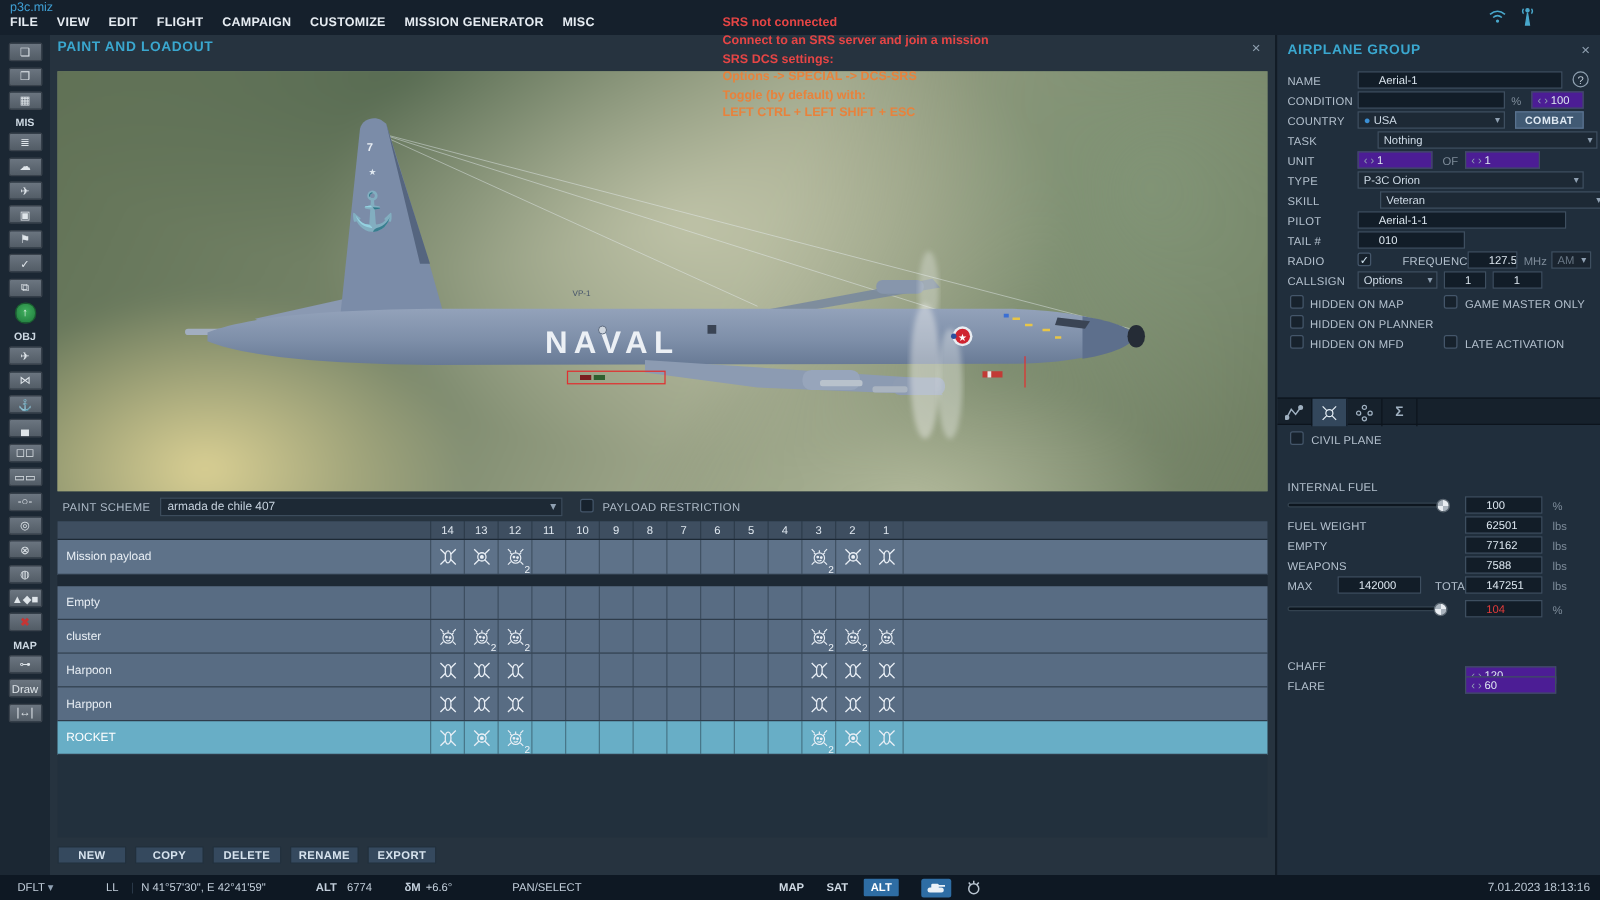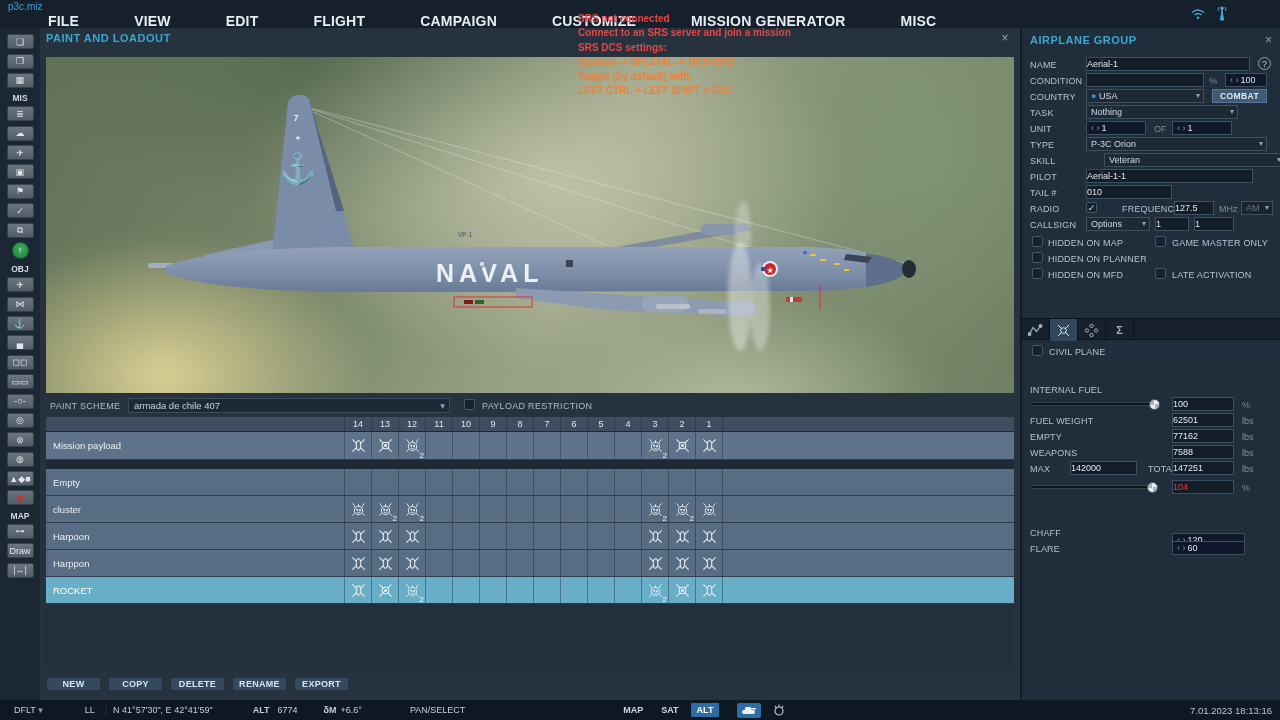--- a/index.html
+++ b/index.html
@@ -3,21 +3,21 @@
 <meta charset="utf-8">
 <style>
   html,body{margin:0;padding:0;background:#0b131d;}
   *{box-sizing:border-box;font-family:"Liberation Sans",sans-serif;}
   #root{position:relative;width:1280px;height:720px;overflow:hidden;background:#26333f;}
 
   
   #titlebar{position:absolute;left:0;top:0;width:1280px;height:28px;background:#15202c;z-index:30;}
   #win-title{position:absolute;left:8px;top:1px;font-size:10px;color:#3f9fd4;}
   #menubar{position:absolute;left:8px;top:13px;display:flex;gap:15px;}
-  .menu-item{font-size:14px;font-weight:bold;color:#e6ecf2;letter-spacing:.2px;cursor:default;margin-left:40px;}
+  .menu-item{font-size:10px;font-weight:bold;color:#e6ecf2;letter-spacing:.2px;cursor:default;}
   #topright-icons{position:absolute;right:52px;top:6px;display:flex;gap:10px;align-items:center;}
 
   
   #sidebar{position:absolute;left:0;top:28px;width:40px;height:672px;background:#1b2733;z-index:20;display:flex;flex-direction:column;align-items:center;padding-top:4px;}
   .sb-btn{width:27px;height:15px;margin:2.2px 0;background:linear-gradient(#6b7580,#525c66);border:1px solid #39424c;border-radius:2px;color:#dfe5ea;font-size:9px;display:flex;align-items:center;justify-content:center;overflow:hidden;}
   .sb-btn.green{background:radial-gradient(circle at 50% 40%,#3fae5d,#1f7a3c);border-color:#1a5c30;border-radius:8px;width:17px;height:17px;color:#eaf6ee;font-weight:bold;}
   .sb-btn.red{color:#c43535;font-weight:bold;}
   .sb-label{font-size:8.5px;font-weight:bold;color:#cdd8e2;margin:3px 0 1px 0;}
 
   
@@ -61,26 +61,26 @@
 
   
   #preset-buttons{position:absolute;left:6px;top:649px;display:flex;gap:7px;}
   .pbtn{width:55px;height:14px;background:#35495e;border:1px solid #22303d;border-radius:1px;color:#d7e3ee;font-size:9px;font-weight:bold;display:flex;align-items:center;justify-content:center;letter-spacing:.3px;}
 
   
   #rightpanel{position:absolute;left:1022px;top:28px;width:258px;height:672px;background:#202e3c;z-index:25;}
   #ag-title{position:absolute;left:8px;top:6px;font-size:11px;font-weight:bold;color:#3aa7cf;letter-spacing:.5px;}
   #ag-close{position:absolute;right:8px;top:5px;font-size:12px;color:#8fa0b0;}
   .lbl{position:absolute;font-size:9px;color:#b4c1ce;letter-spacing:.2px;}
-  .inp{position:absolute;height:14px;background:#121d28;border:1px solid #3e4f60;color:#dde7f0;font-size:9px;line-height:12px;padding:0 0;overflow:hidden;white-space:nowrap;}
+  .inp{position:absolute;height:14px;background:#121d28;border:1px solid #3e4f60;color:#dde7f0;font-size:9px;line-height:12px;padding:0 16px;overflow:hidden;white-space:nowrap;}
   .inp.danger{color:#e23b3b;}
   .dd{position:absolute;height:14px;background:#1d2935;border:1px solid #3e4f60;color:#cfdbe7;font-size:9px;line-height:12px;padding:0 12px 0 4px;overflow:hidden;white-space:nowrap;}
   .dd .dd-arrow{position:absolute;right:3px;top:0;color:#8fa0b2;font-size:8px;line-height:12px;}
   .dd.disabled{color:#6a7886;background:#1a242f;}
-  .spin{position:absolute;height:14px;background:#0f172a;border:1px solid #3e4f60;color:#dde7f0;font-size:9px;line-height:12px;padding:0 4px;white-space:nowrap;}
+  .spin{position:absolute;height:14px;background:#4c1d95;border:1px solid #3e4f60;color:#dde7f0;font-size:9px;line-height:12px;padding:0 4px;white-space:nowrap;}
   .spin .arr{color:#8fa0b2;margin-right:2px;}
   .cb{position:absolute;width:11px;height:11px;background:#17222d;border:1px solid #44566a;border-radius:2px;font-size:9px;line-height:10px;text-align:center;color:#cfe2ef;}
   .combat-btn{position:absolute;height:14px;background:#415a74;border:1px solid #5a7390;color:#dfe9f3;font-size:8.5px;font-weight:bold;text-align:center;line-height:12px;letter-spacing:.4px;}
   .help-circle{position:absolute;width:13px;height:13px;border:1px solid #8fa0b0;border-radius:50%;color:#b9c5d1;font-size:9px;text-align:center;line-height:12px;}
   #rp-tabs{position:absolute;left:0;top:290px;width:258px;height:22px;background:#16212c;border-top:1px solid #0c141d;border-bottom:1px solid #0c141d;display:flex;}
   .rp-tab{width:28px;height:22px;display:flex;align-items:center;justify-content:center;border-right:1px solid #0c141d;color:#9fb0c0;font-size:11px;}
   .rp-tab.active{background:#33475c;color:#e4edf4;}
   .slider{position:absolute;height:4px;background:#0d161f;border-radius:2px;border:1px solid #33424f;}
   .thumb{position:absolute;top:-4px;width:11px;height:11px;border-radius:50%;border:1px solid #5a6671;
     background:conic-gradient(#e8edf2 0 25%,#aab4be 0 50%,#e8edf2 0 75%,#aab4be 0);}
@@ -669,21 +669,21 @@
     <span class="lbl" style="left:8px;top:48px">CONDITION</span>
     <div class="inp" style="left:64px;top:45px;width:118px"></div>
     <span class="unit-lbl" style="left:187px;top:48px">%</span>
     <div class="spin" style="left:203px;top:45px;width:42px"><span class="arr">‹ ›</span><span>100</span></div>
 
     <span class="lbl" style="left:8px;top:64px">COUNTRY</span>
     <div class="dd" style="left:64px;top:61px;width:118px"><span style="color:#3b8fd4">●</span> <span>USA</span><span class="dd-arrow">▾</span></div>
     <div class="combat-btn" style="left:190px;top:61px;width:55px">COMBAT</div>
 
     <span class="lbl" style="left:8px;top:80px">TASK</span>
-    <div class="dd" style="left:64px;top:77px;width:152px"><span>Nothing</span><span class="dd-arrow">▾</span></div>
+    <div class="dd" style="left:80px;top:77px;width:176px"><span>Nothing</span><span class="dd-arrow">▾</span></div>
 
     <span class="lbl" style="left:8px;top:96px">UNIT</span>
     <div class="spin" style="left:64px;top:93px;width:60px"><span class="arr">‹ ›</span><span>1</span></div>
     <span class="unit-lbl" style="left:132px;top:96px">OF</span>
     <div class="spin" style="left:150px;top:93px;width:60px"><span class="arr">‹ ›</span><span>1</span></div>
 
     <span class="lbl" style="left:8px;top:112px">TYPE</span>
     <div class="dd" style="left:64px;top:109px;width:181px"><span>P-3C Orion</span><span class="dd-arrow">▾</span></div>
 
     <span class="lbl" style="left:8px;top:128px">SKILL</span>

